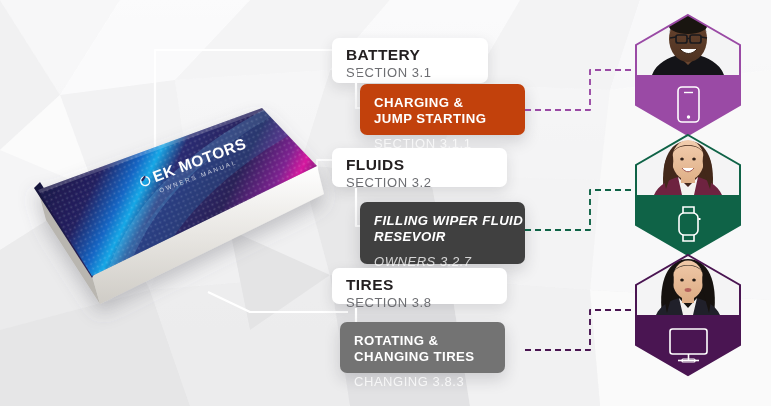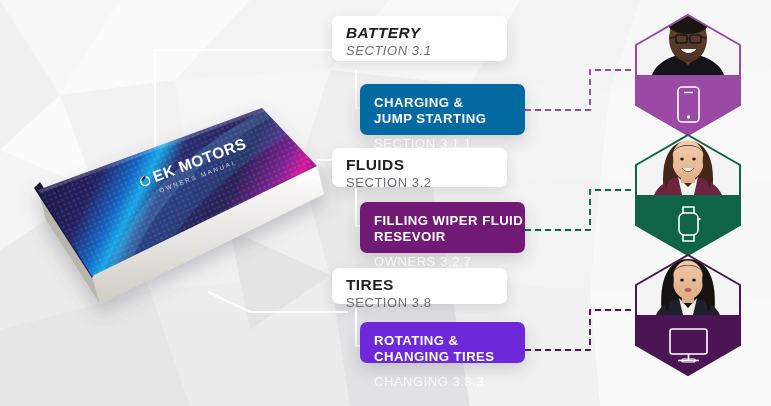--- a/index.html
+++ b/index.html
@@ -191,32 +191,32 @@
         <g>
           <circle cx="-7" cy="-3.5" r="4.4" fill="none" stroke="#ffffff" stroke-width="1.5" opacity="0.95"></circle>
           <rect x="-8.6" y="-7.4" width="5.6" height="2" fill="#2a2258" transform="rotate(-35 -7 -3.5)"></rect>
         </g>
         <text x="2" y="1" font-family="'Liberation Sans',sans-serif" font-size="15.4" font-weight="700" letter-spacing="0.6" fill="#ffffff">EK MOTORS</text>
         <text x="3" y="12.5" font-family="'Liberation Sans',sans-serif" font-size="6.2" font-weight="400" letter-spacing="2.1" fill="#ffffff" opacity="0.72">OWNERS MANUAL</text>
       </g>
     </svg>
   </div>
 
-  <div class="card card-white" style="left:332px;top:16px;width:175px;height:45px;font-style:italic;">
+  <div class="card card-white" style="left:332px;top:38px;width:156px;height:45px;">
     <div class="t1">BATTERY</div>
     <div class="t2">SECTION 3.1</div>
   </div>
 
   <div class="elbow" style="left:351px;top:70px;">
     <svg width="30" height="45">
       <polyline points="5,0 5,38 26,38" fill="none" stroke="#ffffff" stroke-width="2.2" stroke-linejoin="round"></polyline>
     </svg>
   </div>
 
-  <div class="card card-color" style="left:360px;top:84px;width:165px;height:51px;background:#0369a1;">
+  <div class="card card-color" style="left:360px;top:84px;width:165px;height:51px;background:#c2410c;">
     <div class="t1">CHARGING &amp;</div>
     <div class="t1">JUMP STARTING</div>
     <div class="t2">SECTION 3.1.1</div>
   </div>
 
   <div class="dash" style="left:522px;top:58px;">
     <svg width="115" height="65">
       <polyline points="3,52 68,52 68,12 112,12" fill="none" stroke="#9a4aa5" stroke-width="1.9" stroke-dasharray="6 4" stroke-linejoin="round"></polyline>
     </svg>
   </div>
@@ -278,21 +278,21 @@
     <div class="t1">FLUIDS</div>
     <div class="t2">SECTION 3.2</div>
   </div>
 
   <div class="elbow" style="left:351px;top:188px;">
     <svg width="30" height="45">
       <polyline points="5,0 5,38 26,38" fill="none" stroke="#ffffff" stroke-width="2.2" stroke-linejoin="round"></polyline>
     </svg>
   </div>
 
-  <div class="card card-color" style="left:360px;top:202px;width:165px;height:51px;background:#701a75;">
+  <div class="card card-color" style="left:360px;top:202px;width:165px;height:62px;background:#404040;font-style:italic;">
     <div class="t1">FILLING WIPER FLUID</div>
     <div class="t1">RESEVOIR</div>
     <div class="t2">OWNERS 3.2.7</div>
   </div>
 
   <div class="dash" style="left:522px;top:178px;">
     <svg width="115" height="65">
       <polyline points="3,52 68,52 68,12 112,12" fill="none" stroke="#0f6347" stroke-width="1.9" stroke-dasharray="6 4" stroke-linejoin="round"></polyline>
     </svg>
   </div>
@@ -352,21 +352,21 @@
     <div class="t1">TIRES</div>
     <div class="t2">SECTION 3.8</div>
   </div>
 
   <div class="elbow" style="left:351px;top:308px;">
     <svg width="30" height="45">
       <polyline points="5,0 5,38 26,38" fill="none" stroke="#ffffff" stroke-width="2.2" stroke-linejoin="round"></polyline>
     </svg>
   </div>
 
-  <div class="card card-color" style="left:360px;top:322px;width:165px;height:41px;background:#6d28d9;">
+  <div class="card card-color" style="left:340px;top:322px;width:165px;height:51px;background:#737373;">
     <div class="t1">ROTATING &amp;</div>
     <div class="t1">CHANGING TIRES</div>
     <div class="t2">CHANGING 3.8.3</div>
   </div>
 
   <div class="dash" style="left:522px;top:298px;">
     <svg width="115" height="65">
       <polyline points="3,52 68,52 68,12 112,12" fill="none" stroke="#4a1552" stroke-width="1.9" stroke-dasharray="6 4" stroke-linejoin="round"></polyline>
     </svg>
   </div>

